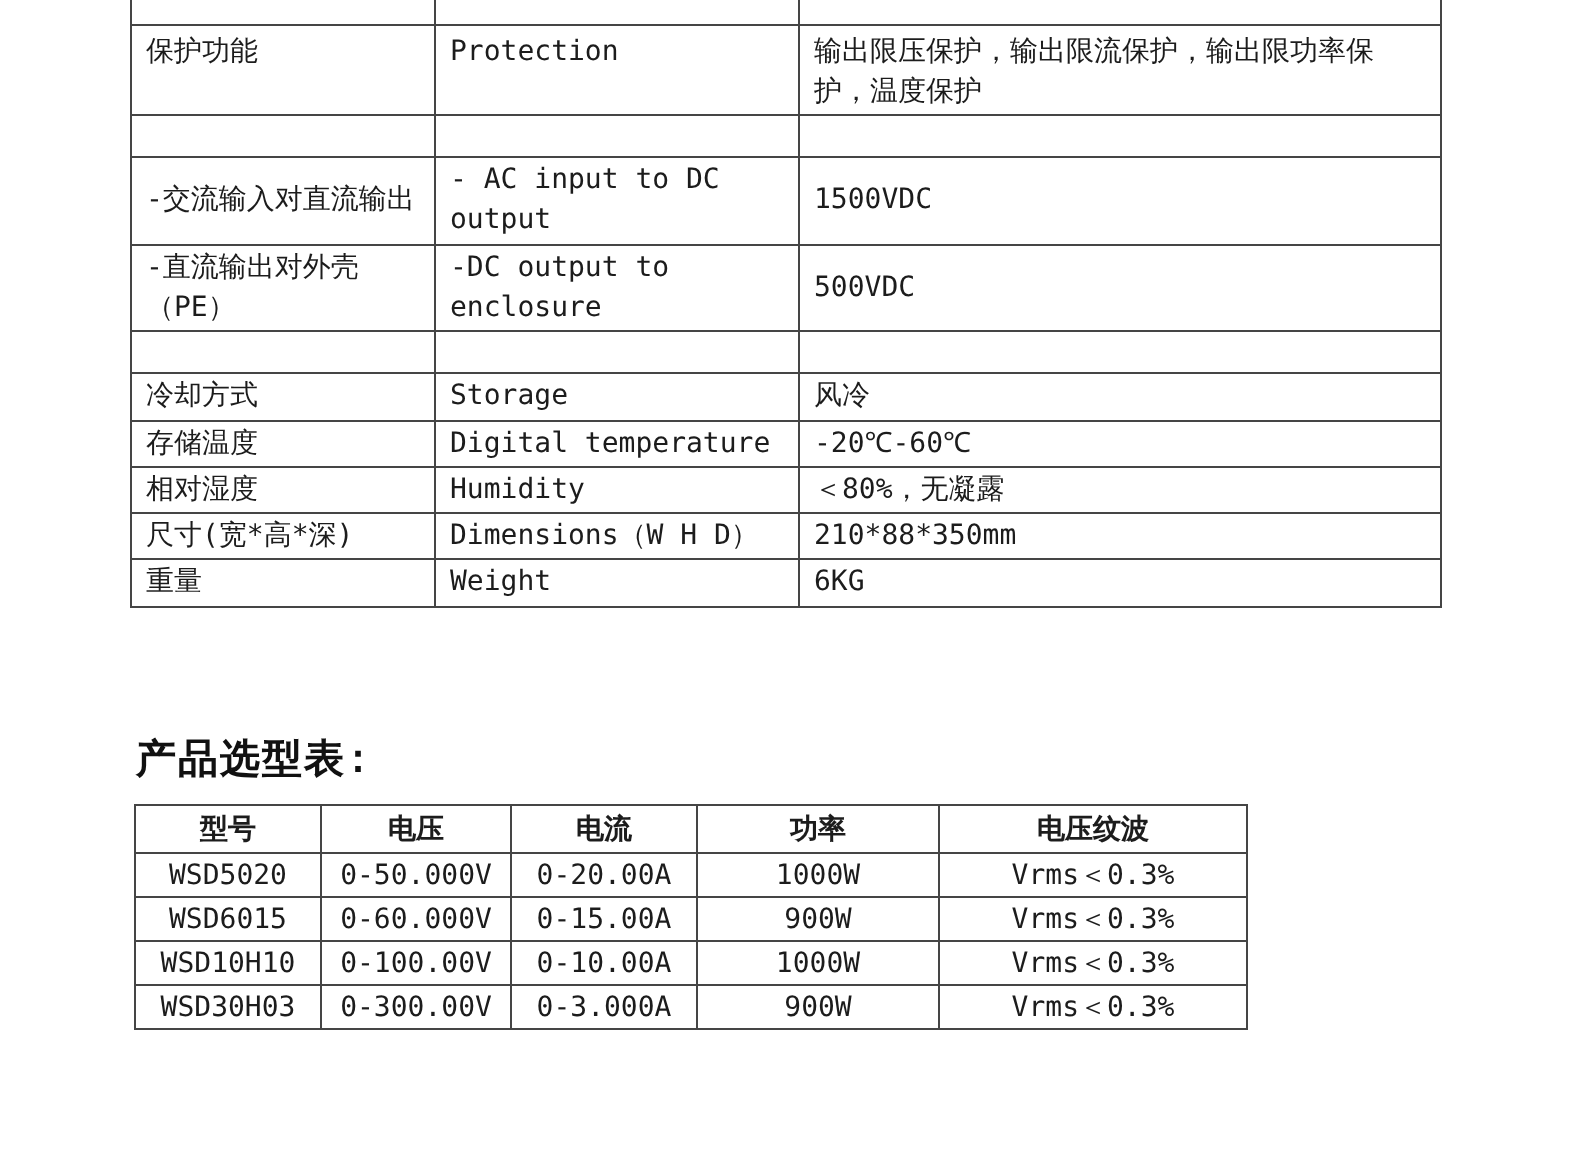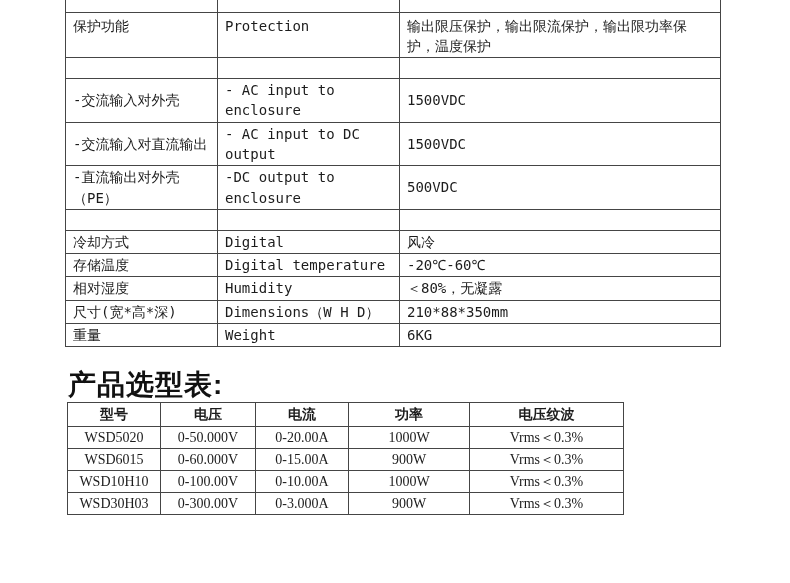--- a/index.html
+++ b/index.html
@@ -34,43 +34,42 @@
   table.spec col.c3 { width: 321px; }
   tr.cutoff td { border-top: none; height: 12px; padding: 0 7px; }
   tr.r-protect td { height: 42px; vertical-align: top; padding-top: 3px; }
   tr.r-spacer td { height: 21px; }
   tr.r-std td { height: 23px; }
 
   
   .section-heading {
     position: absolute;
     left: 68px; top: 366px;
-    font-family: Liberation Sans, sans-serif;
+    font-family: Liberation Mono, monospace;
     font-weight: 700;
-    font-size: 28px;
+    font-size: 20px;
     color: #111;
     letter-spacing: 1px;
   }
 
   
   table.sel {
     border-collapse: collapse;
     table-layout: fixed;
     position: absolute;
     left: 67px; top: 402px;
     width: 556px;
   }
   table.sel td, table.sel th {
     border: 1px solid #454545;
     font-size: 14px;
     text-align: center;
     vertical-align: middle;
     padding: 0 4px;
     font-weight: normal;
-    font-family: Liberation Serif, serif;
   }
   table.sel th { height: 24px; font-weight: 700; font-size: 14px; }
   table.sel td { height: 22px; }
   table.sel col.s1 { width: 93px; }
   table.sel col.s2 { width: 95px; }
   table.sel col.s3 { width: 93px; }
   table.sel col.s4 { width: 121px; }
   table.sel col.s5 { width: 154px; }
 </style>
 </head>
@@ -94,42 +93,37 @@
         <td>保护功能</td>
         <td>Protection</td>
         <td>输出限压保护，输出限流保护，输出限功率保护，温度保护</td>
       </tr>
       <tr class="r-spacer">
         <td></td>
         <td></td>
         <td></td>
       </tr>
       <tr class="r-std">
-        <td>-交流输入对外壳</td>
-        <td>- AC input to enclosure</td>
-        <td>1500VDC</td>
-      </tr>
-      <tr class="r-std">
         <td>-交流输入对直流输出</td>
         <td>- AC input to DC output</td>
         <td>1500VDC</td>
       </tr>
       <tr class="r-std">
         <td>-直流输出对外壳（PE）</td>
         <td>-DC output to enclosure</td>
         <td>500VDC</td>
       </tr>
       <tr class="r-spacer">
         <td></td>
         <td></td>
         <td></td>
       </tr>
       <tr class="r-std">
         <td>冷却方式</td>
-        <td>Digital</td>
+        <td>Storage</td>
         <td>风冷</td>
       </tr>
       <tr class="r-std">
         <td>存储温度</td>
         <td>Digital temperature</td>
         <td>-20℃-60℃</td>
       </tr>
       <tr class="r-std">
         <td>相对湿度</td>
         <td>Humidity</td>

